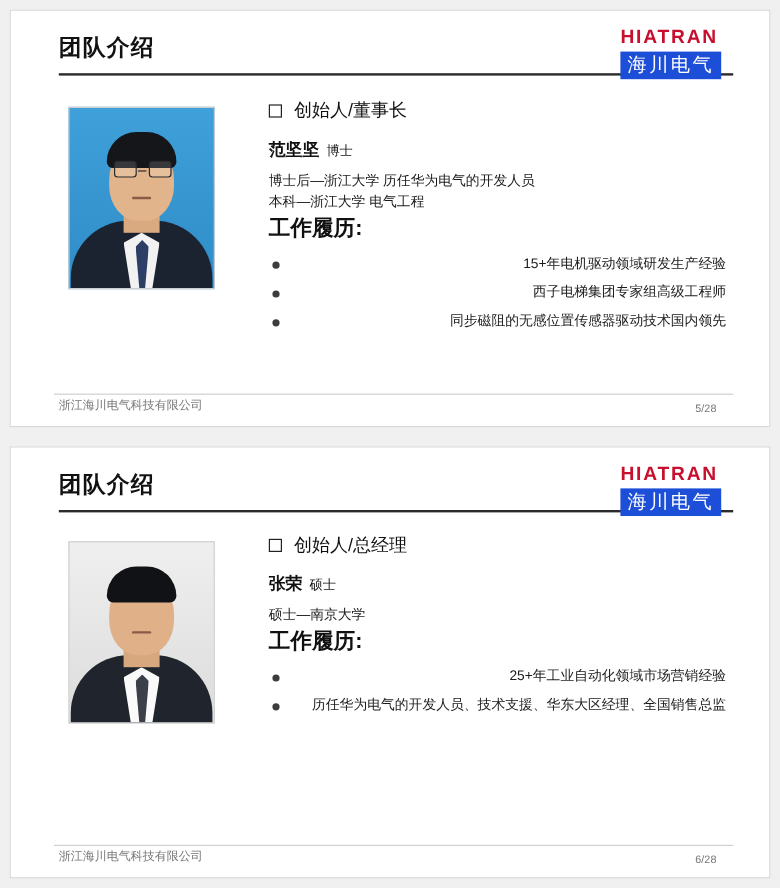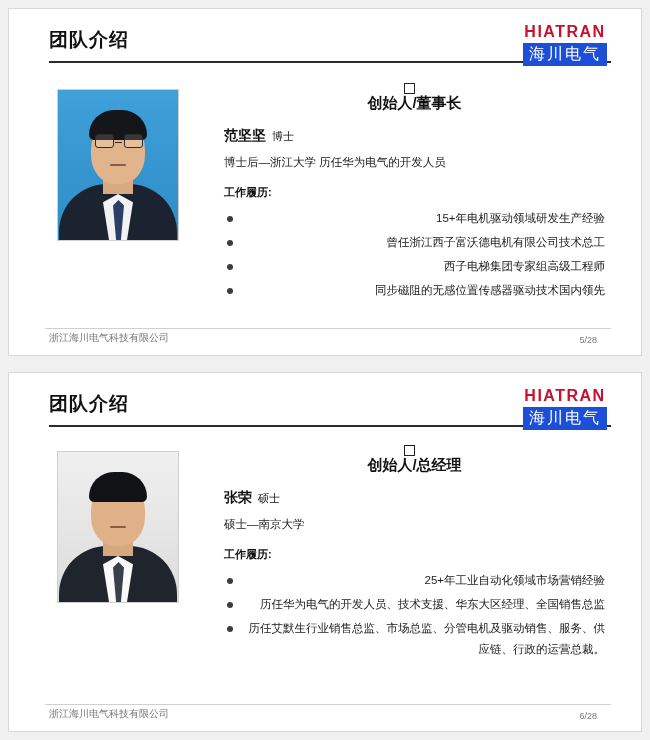--- a/index.html
+++ b/index.html
@@ -51,21 +51,20 @@
     right: 30px;
     top: 52px;
     height: 2px;
     background: #2b2b2b;
   }
   .logo {
     position: absolute;
     right: 28px;
     top: 14px;
     width: 96px;
-    text-align: center;
   }
   .logo-main {
     font-size: 16px;
     font-weight: bold;
     color: #c8102e;
     letter-spacing: 1.5px;
     line-height: 18px;
   }
   .logo-sub {
     font-size: 16px;
@@ -183,24 +182,23 @@
 
   
   .content { position: absolute; }
   .content-1 { left: 215px; top: 74px; right: 36px; }
   .content-2 { left: 215px; top: 444px; right: 36px; }
 
   .role-line {
     display: flex;
     align-items: center;
     font-size: 15px;
-    font-weight: bold;
+    font-weight: normal;
     color: #111111;
     margin-bottom: 14px;
-    flex-direction: column;
   }
   .sq-marker {
     display: inline-block;
     width: 9px;
     height: 9px;
     border: 1.5px solid #222;
     margin-right: 10px;
   }
   .name-line {
     font-size: 14px;
@@ -212,24 +210,23 @@
     font-size: 11px;
     font-weight: normal;
     margin-left: 6px;
   }
   .edu-line {
     font-size: 11.5px;
     color: #1b1b1b;
     line-height: 18px;
   }
   .section-title {
-    font-size: 11px;
+    font-size: 18px;
     font-weight: bold;
     color: #111;
-    margin-top: 14px;
     margin-bottom: 8px;
   }
   ul.bullets {
     margin: 0;
     padding: 0;
     list-style: none;
   }
   ul.bullets li {
     position: relative;
     padding-left: 20px;
@@ -308,25 +305,25 @@
     <div class="content content-1">
       <div class="role-line">
         <span class="sq-marker"></span>
         <span>创始人/董事长</span>
       </div>
       <div class="name-line">
         <span>范坚坚</span><span class="degree">博士</span>
       </div>
       <div class="edu-line">
         <div>博士后—浙江大学 历任华为电气的开发人员</div>
+        <div>本科—浙江大学 电气工程</div>
       </div>
       <div class="section-title">工作履历:</div>
       <ul class="bullets">
         <li>15+年电机驱动领域研发生产经验</li>
-        <li>曾任浙江西子富沃德电机有限公司技术总工</li>
         <li>西子电梯集团专家组高级工程师</li>
         <li>同步磁阻的无感位置传感器驱动技术国内领先</li>
       </ul>
     </div>
 
     <div class="footer-rule"></div>
     <div class="footer-left">浙江海川电气科技有限公司</div>
     <div class="footer-right">5/28</div>
   </div>
 
@@ -361,21 +358,20 @@
       <div class="name-line">
         <span>张荣</span><span class="degree">硕士</span>
       </div>
       <div class="edu-line">
         <div>硕士—南京大学</div>
       </div>
       <div class="section-title">工作履历:</div>
       <ul class="bullets">
         <li>25+年工业自动化领域市场营销经验</li>
         <li>历任华为电气的开发人员、技术支援、华东大区经理、全国销售总监</li>
-        <li>历任艾默生行业销售总监、市场总监、分管电机及驱动销售、服务、供应链、行政的运营总裁。</li>
       </ul>
     </div>
 
     <div class="footer-rule"></div>
     <div class="footer-left">浙江海川电气科技有限公司</div>
     <div class="footer-right">6/28</div>
   </div>
 
 </div>
 

